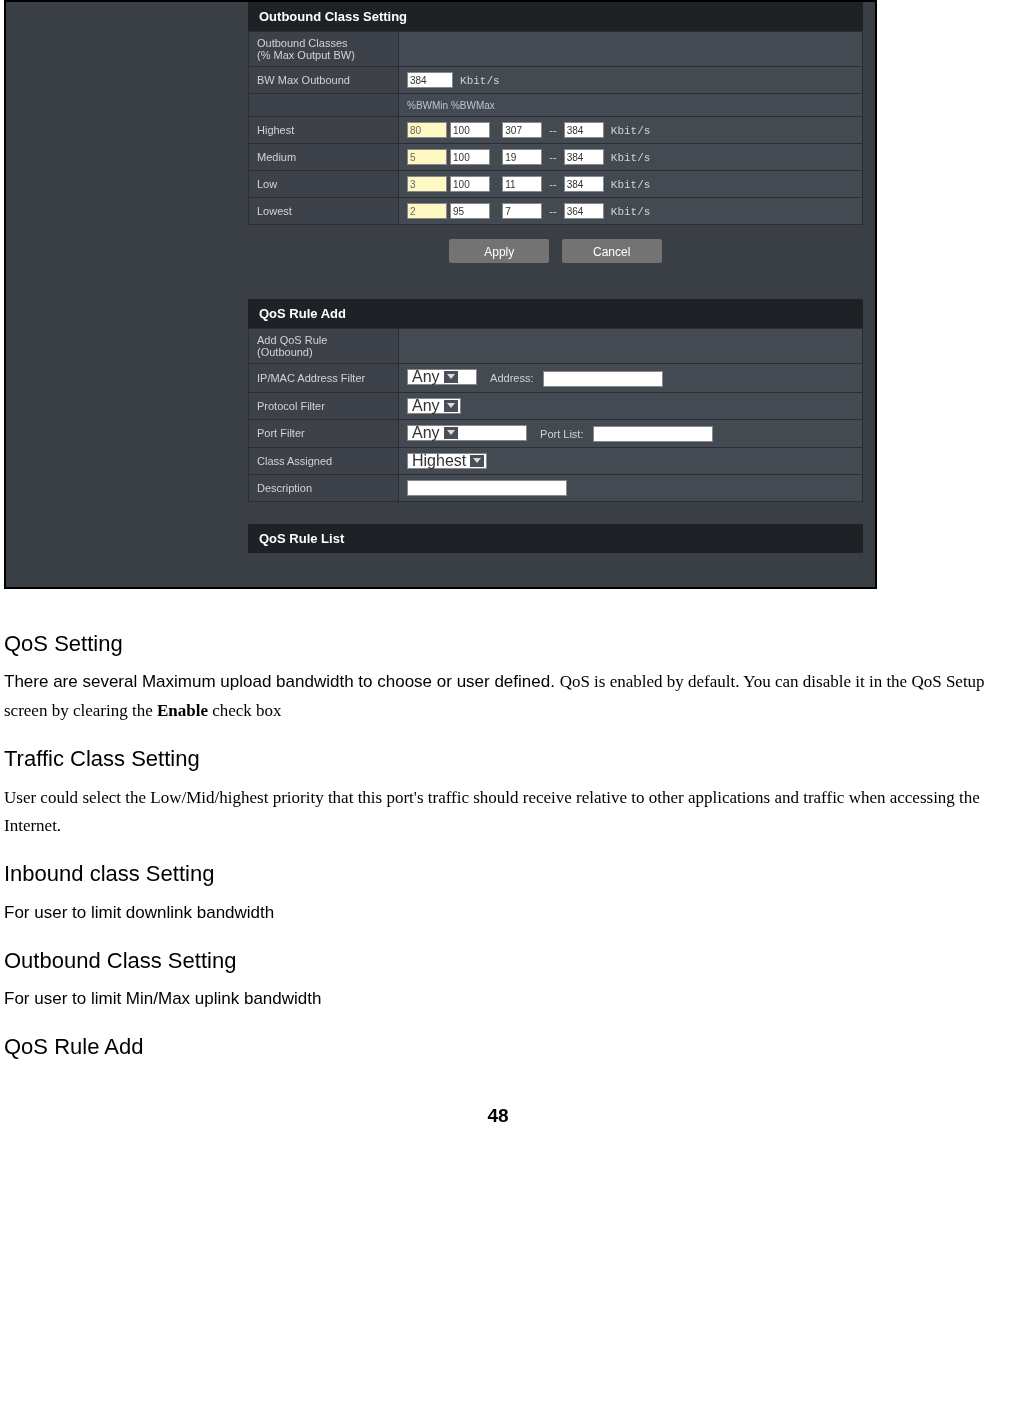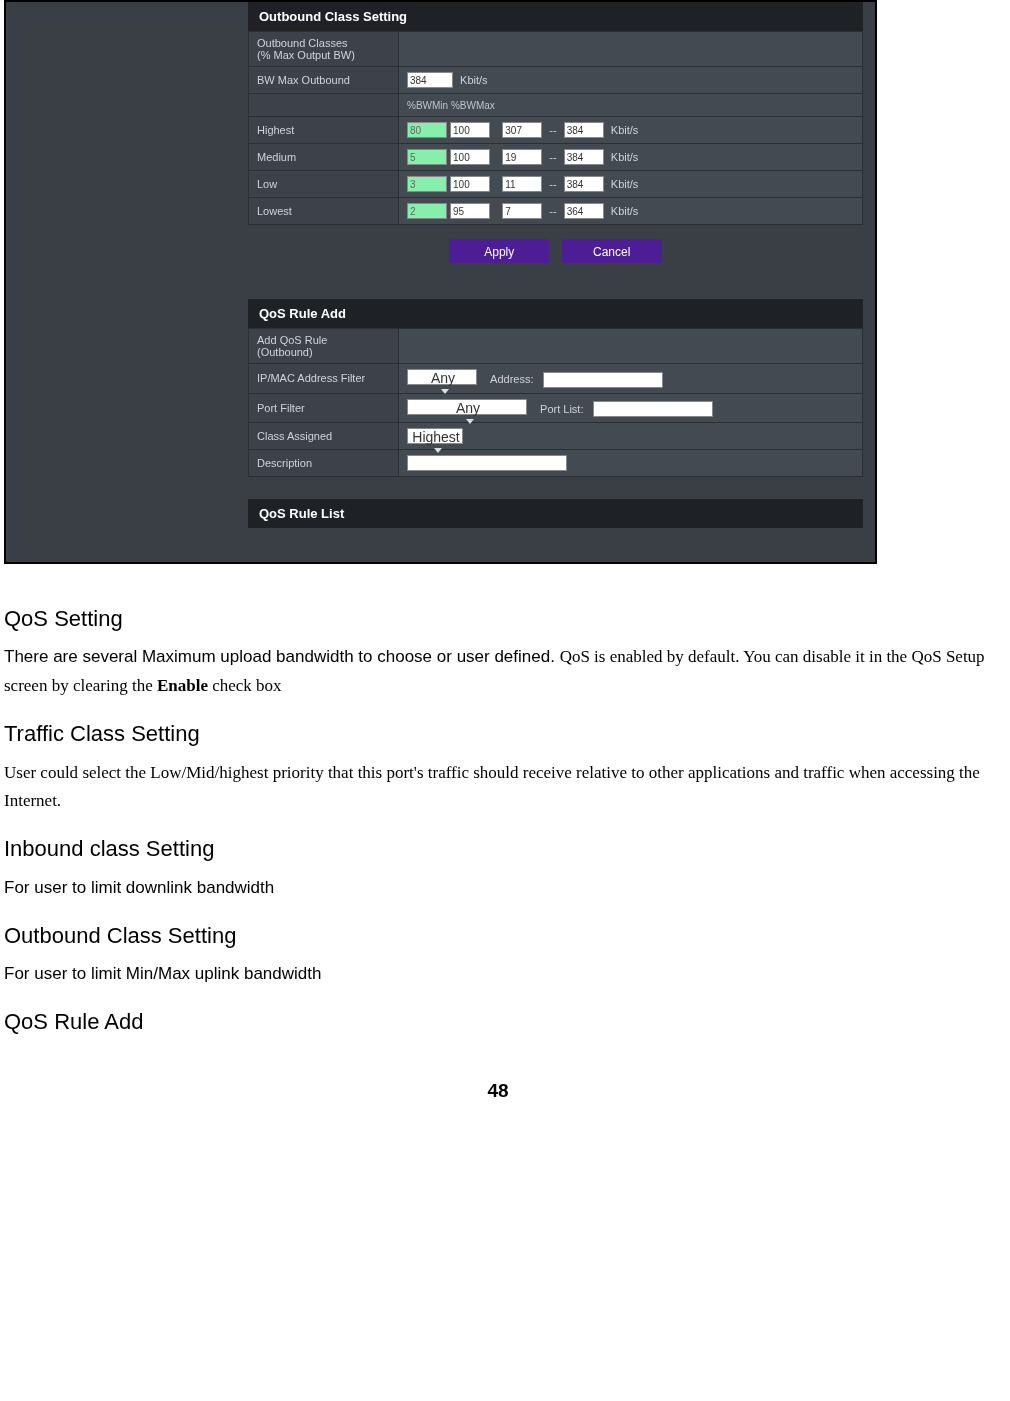--- a/index.html
+++ b/index.html
@@ -59,54 +59,53 @@
   }
   .txt-input {
     width: 40px;
     height: 16px;
     font-size: 10px;
     border: 1px solid #888;
     background: #fff;
     color: #333;
     padding: 0 2px;
   }
-  .txt-input.dim { background: #86efac; color:#666; }
+  .txt-input.dim { background: #fef9c3; color:#666; }
   .txt-input.w60 { width: 46px; }
   .txt-input.w120 { width: 120px; }
   .txt-input.w150 { width: 160px; }
-  .unit { color: #d0d3d8; font-size: 11px; margin-left: 4px; }
+  .unit { color: #d0d3d8; font-size: 11px; margin-left: 4px; font-family: Liberation Mono, monospace; }
   .dash { color: #d0d3d8; margin: 0 4px; }
   .sub-hdr { font-size: 10px; color:#bfc4cc; }
   .btn-row {
     text-align: center;
     padding: 14px 0;
   }
   .btn {
     display: inline-block;
     min-width: 100px;
     height: 24px;
     line-height: 24px;
-    background: #4c1d95;
+    background: #737373;
     color: #fff;
     font-size: 12px;
     border: none;
     margin: 0 4px;
     cursor: pointer;
     border-radius: 2px;
   }
   .select-box {
     display: inline-flex;
     align-items: center;
     background: #fff;
     border: 1px solid #888;
     height: 16px;
-    font-size: 14px;
+    font-size: 16px;
     color: #333;
     padding: 0 2px 0 4px;
-    flex-direction: column;
   }
   .select-box .arrow {
     display:inline-block;
     width:14px; height:12px;
     background:#4a4f57;
     margin-left:4px;
     position:relative;
   }
   .select-box .arrow::after{
     content:"";
@@ -253,20 +252,29 @@
             <td>
               <span class="select-box" style="min-width:70px">
                 <span>Any</span>
                     <span class="arrow"></span>
               </span>
               <span class="field-label">Address:</span>
               <input class="txt-input w120" value="" style="">
             </td>
           </tr>
           <tr>
+            <td class="label-cell">Protocol Filter</td>
+            <td>
+              <span class="select-box" style="min-width:50px">
+                <span>Any</span>
+                    <span class="arrow"></span>
+              </span>
+            </td>
+          </tr>
+          <tr>
             <td class="label-cell">Port Filter</td>
             <td>
               <span class="select-box" style="min-width:120px">
                 <span>Any</span>
                     <span class="arrow"></span>
               </span>
               <span class="field-label">Port List:</span>
               <input class="txt-input w120" value="" style="">
             </td>
           </tr>

